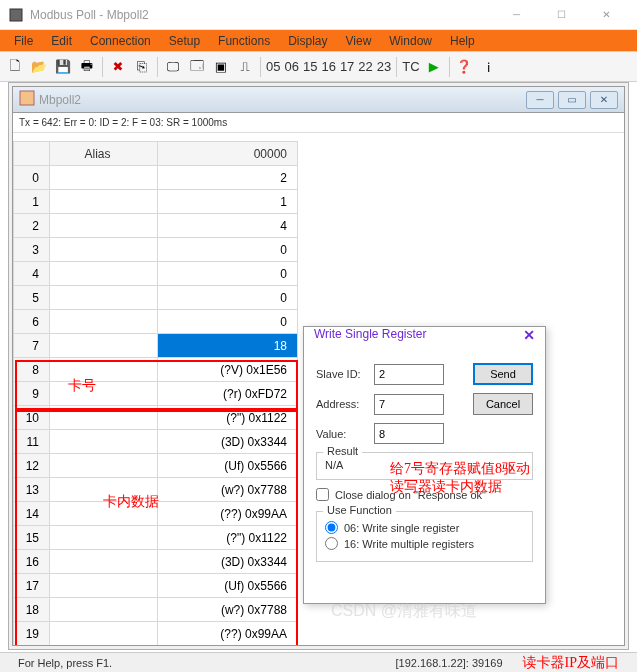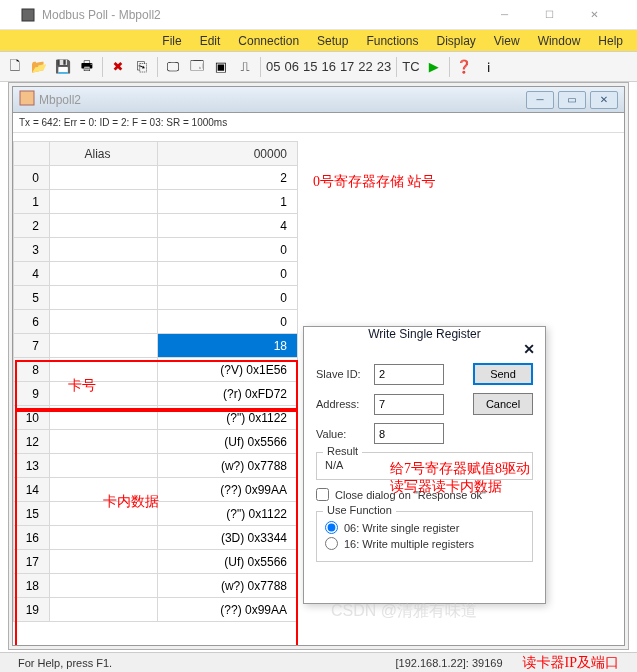--- a/index.html
+++ b/index.html
@@ -1,22 +1,22 @@
 <!DOCTYPE html>
 <html><head>
 <meta charset="utf-8">
 <style>
 * { margin: 0; padding: 0; box-sizing: border-box; font-family: "Microsoft YaHei", Tahoma, sans-serif; }
 body { width: 637px; height: 672px; background: #fff; font-size: 12px; overflow: hidden; position: relative; }
-.titlebar { height: 30px; background: #fff; display: flex; align-items: center; padding: 0 20px; border-bottom: 1px solid #e5e5e5; }
+.titlebar { height: 30px; background: #fff; display: flex; align-items: center; padding: 0 8px; border-bottom: 1px solid #e5e5e5; }
 .titlebar .icon { width: 16px; height: 16px; margin-right: 6px; }
 .titlebar .title { flex: 1; color: #999; font-size: 12px; }
 .win-controls { display: flex; gap: 0; }
 .win-btn { width: 45px; height: 28px; display: flex; align-items: center; justify-content: center; color: #999; font-size: 10px; }
-.menubar { height: 22px; display: flex; align-items: center; padding: 0 6px; gap: 2px; background: #fde047; border-bottom: 1px solid #d0d0d0; justify-content: flex-end; }
+.menubar { height: 22px; display: flex; align-items: center; padding: 0 6px; gap: 2px; background: #f97316; border-bottom: 1px solid #d0d0d0; }
 .menu-item { padding: 2px 8px; color: #333; font-size: 12px; display: flex; align-items: center; }
 .toolbar { height: 30px; background: #f5f5f5; display: flex; align-items: center; padding: 2px 4px; border-bottom: 1px solid #d0d0d0; gap: 2px; }
 .tool-btn { width: 22px; height: 22px; display: flex; align-items: center; justify-content: center; font-size: 13px; border: 1px solid transparent; }
 .tool-sep { width: 1px; height: 20px; background: #ccc; margin: 0 2px; }
 .tool-text { font-weight: normal; font-size: 13px; padding: 0 1px; color: #333; }
 .workspace { position: absolute; top: 82px; left: 8px; right: 8px; bottom: 22px; border: 1px solid #b0b0b0; background: #f0f0f0; }
 .child-window { position: absolute; left: 3px; top: 3px; right: 3px; bottom: 3px; background: #fff; border: 1px solid #999; }
 .child-title { height: 26px; background: linear-gradient(#e8f0f8, #d0dce8); display: flex; align-items: center; padding: 0 6px; border-bottom: 1px solid #999; }
 .child-title .ct-text { flex: 1; color: #999; font-size: 12px; }
 .child-btns { display: flex; gap: 4px; }
@@ -29,21 +29,21 @@
 th.rowh { width: 36px; }
 th.alias { width: 108px; text-align: center; padding-right: 12px; }
 th.val { width: 140px; text-align: right; padding-right: 10px; }
 td.rh { background: #f5f5f5; text-align: right; padding-right: 10px; width: 36px; }
 td.alias { text-align: right; padding-right: 10px; }
 td.val { text-align: right; padding-right: 10px; }
 td.sel { background: #0078d7; color: #fff; }
 .annotation { position: absolute; color: #ff0000; font-size: 14px; pointer-events: none; font-family: SimSun, serif; }
 .redbox { position: absolute; border: 2px solid #ff0000; pointer-events: none; }
 .dialog { position: absolute; left: 303px; top: 326px; width: 243px; height: 278px; background: #fff; border: 1px solid #999; box-shadow: 2px 2px 8px rgba(0,0,0,0.2); }
-.dlg-title { height: 28px; display: flex; align-items: center; padding: 0 10px; font-size: 12px; color: #0f172a; flex-direction: column; }
+.dlg-title { height: 28px; display: flex; padding: 0 10px; font-size: 12px; color: #6d28d9; }
 .dlg-close { margin-left: auto; font-size: 14px; font-weight: bold; }
 .dlg-body { padding: 8px 12px; font-size: 11px; color: #333; }
 .dlg-row { display: flex; align-items: center; margin-bottom: 8px; gap: 2px; }
 .dlg-label { width: 56px; }
 .dlg-input { width: 70px; height: 21px; border: 1px solid #7a7a7a; padding: 0 4px; font-size: 11px; }
 .dlg-btn { width: 60px; height: 22px; border: 1px solid #7a7a7a; background: #e1e1e1; font-size: 11px; margin-left: auto; }
 .dlg-btn.hl { border: 2px solid #0078d7; }
 .fieldset { border: 1px solid #ccc; padding: 6px 8px 8px; margin-top: 6px; position: relative; }
 .fieldset-legend { position: absolute; top: -8px; left: 6px; background: #fff; padding: 0 4px; font-size: 11px; }
 .radio-row, .check-row { display: flex; align-items: center; gap: 6px; font-size: 11px; margin: 3px 0; }
@@ -203,20 +203,25 @@
               <td class="rh">9</td>
               <td class="alias"></td>
               <td class="val">(?r) 0xFD72</td>
             </tr>
             <tr>
               <td class="rh">10</td>
               <td class="alias"></td>
               <td class="val">(?") 0x1122</td>
             </tr>
             <tr>
+              <td class="rh">11</td>
+              <td class="alias"></td>
+              <td class="val">(3D) 0x3344</td>
+            </tr>
+            <tr>
               <td class="rh">12</td>
               <td class="alias"></td>
               <td class="val">(Uf) 0x5566</td>
             </tr>
             <tr>
               <td class="rh">13</td>
               <td class="alias"></td>
               <td class="val">(w?) 0x7788</td>
             </tr>
             <tr>
@@ -245,21 +250,20 @@
               <td class="val">(w?) 0x7788</td>
             </tr>
             <tr>
               <td class="rh">19</td>
               <td class="alias"></td>
               <td class="val">(??) 0x99AA</td>
             </tr>
           </tbody>
       </table>
 
-      <div class="annotation" style="left:300px; top:32px;">0号寄存器存储 站号</div>
       <div class="redbox" style="left:2px; top:219px; width:283px; height:50px;"></div>
       <div class="annotation" style="left:55px; top:236px;">卡号</div>
       <div class="redbox" style="left:2px; top:269px; width:283px; height:242px;"></div>
       <div class="annotation" style="left:90px; top:352px;">卡内数据</div>
     </div>
   </div>
 </div>
 
 <div class="dialog">
   <div class="dlg-title">

